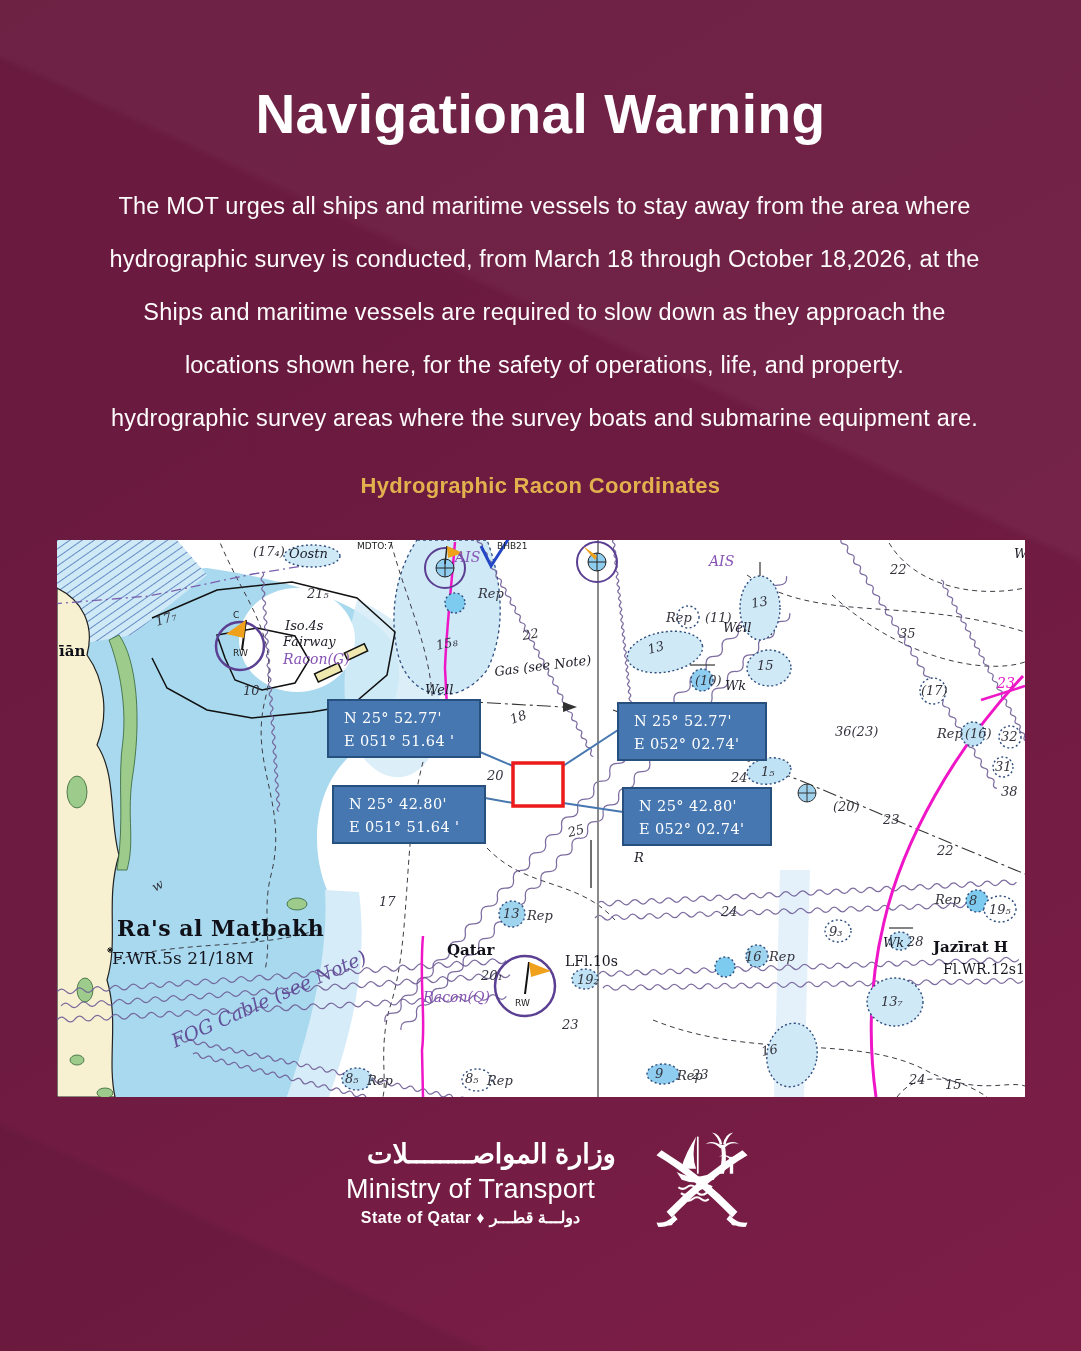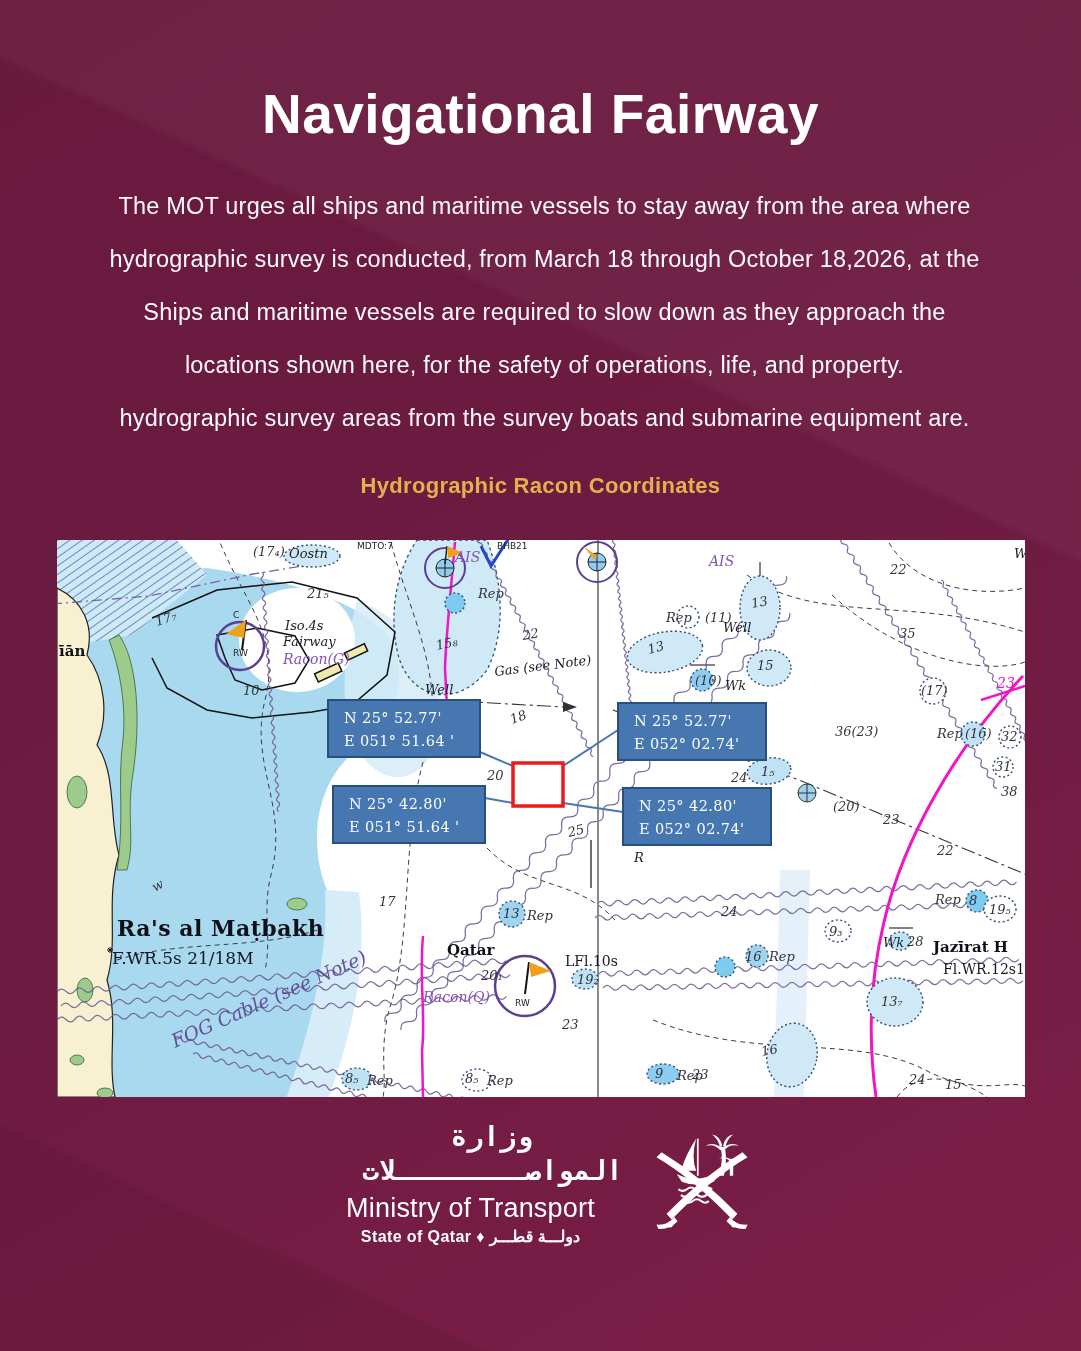--- a/index.html
+++ b/index.html
@@ -53,38 +53,38 @@
   .pbnd{stroke:#7a5fae; stroke-width:1.3; fill:none; stroke-dasharray:10 4 2 4;}
   .mag{stroke:#ef16c8; fill:none;}
   .dotc{stroke:#2f4f7f; stroke-width:1.4; stroke-dasharray:2 2.5;}
   .hb{stroke:#111; stroke-width:1.5; fill:none;}
 
   .logo{
     position:absolute; left:0; top:1122px; width:1081px;
     display:flex; justify-content:center; align-items:center; gap:22px;
   }
   .logo-text{width:300px; text-align:center;}
-  .logo-text .ar{font-family:Liberation Mono, monospace; font-size:27px; font-weight:700; line-height:34px;margin-left:42px;}
+  .logo-text .ar{font-family:Liberation Sans, sans-serif; font-size:27px; font-weight:700; line-height:34px;margin-left:42px;}
   .logo-text .en{font-size:27px; font-weight:400; line-height:36px; letter-spacing:0.2px;}
   .logo-text .st{font-size:16px; font-weight:700; line-height:22px; letter-spacing:0.4px;}
   .emblem{width:118px; height:122px;}
 </style>
 </head>
 <body>
 
 <div class="poster">
 
-  <h1 class="title">Navigational Fairway</h1>
+  <h1 class="title">Navigational Warning</h1>
 
   <div class="body-text">
     <p>The MOT urges all ships and maritime vessels to stay away from the area where</p>
     <p>hydrographic survey is conducted, from March 18 through October  18,2026, at the</p>
     <p>Ships and maritime vessels are required to slow down as they approach the</p>
     <p>locations shown here, for the safety of operations, life, and property.</p>
-    <p>hydrographic survey areas from the survey boats and submarine equipment are.</p>
+    <p>hydrographic survey areas where the survey boats and submarine equipment are.</p>
   </div>
 
   <div class="subheading">Hydrographic Racon Coordinates</div>
 
   <div class="map-frame">
     <svg width="968" height="557" viewBox="0 0 968 557" xmlns="http://www.w3.org/2000/svg">
       <defs>
         <path id="wv" d="M0,0 q6,-7 12,0 t12,0 t12,0 t12,0 t12,0 t12,0 t12,0 t12,0 t12,0 t12,0 t12,0 t12,0 t12,0 t12,0 t12,0 t12,0 t12,0 t12,0 t12,0 t12,0 t12,0 t12,0 t12,0 t12,0 t12,0 t12,0 t12,0 t12,0 t12,0 t12,0 t12,0 t12,0 t12,0 t12,0 t12,0 t12,0 t12,0 t12,0 t12,0 t12,0 t12,0 t12,0 t12,0 t12,0 t12,0 t12,0 t12,0 t12,0 t12,0 t12,0" fill="none" class="cable"></path>
         <pattern id="hx" width="7" height="7" patternUnits="userSpaceOnUse" patternTransform="rotate(55)">
           <rect width="7" height="7" fill="#cfe9f7"></rect>

